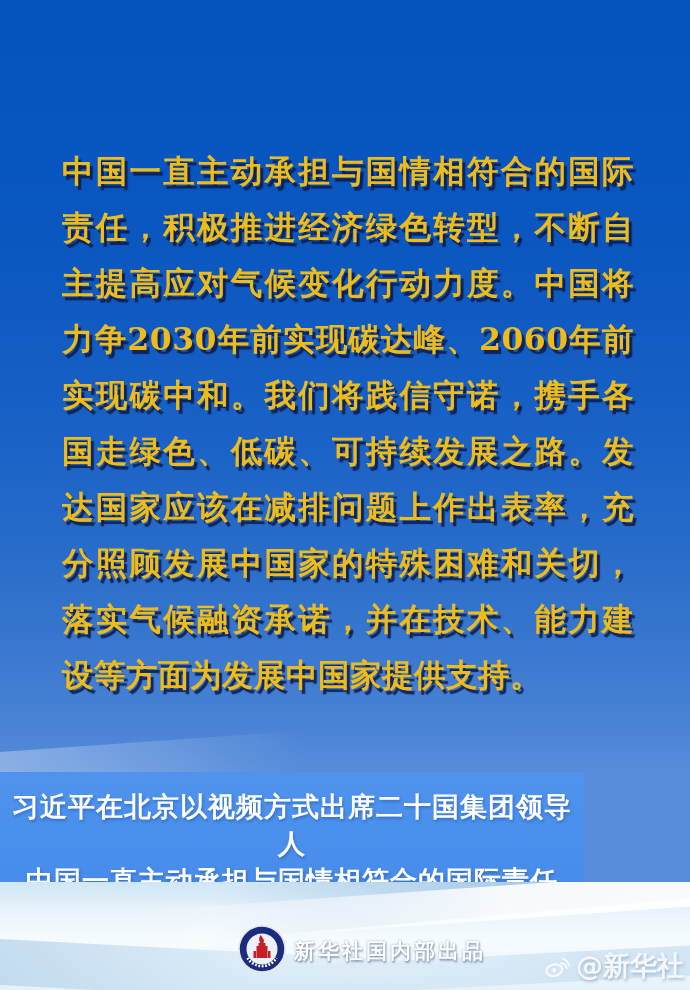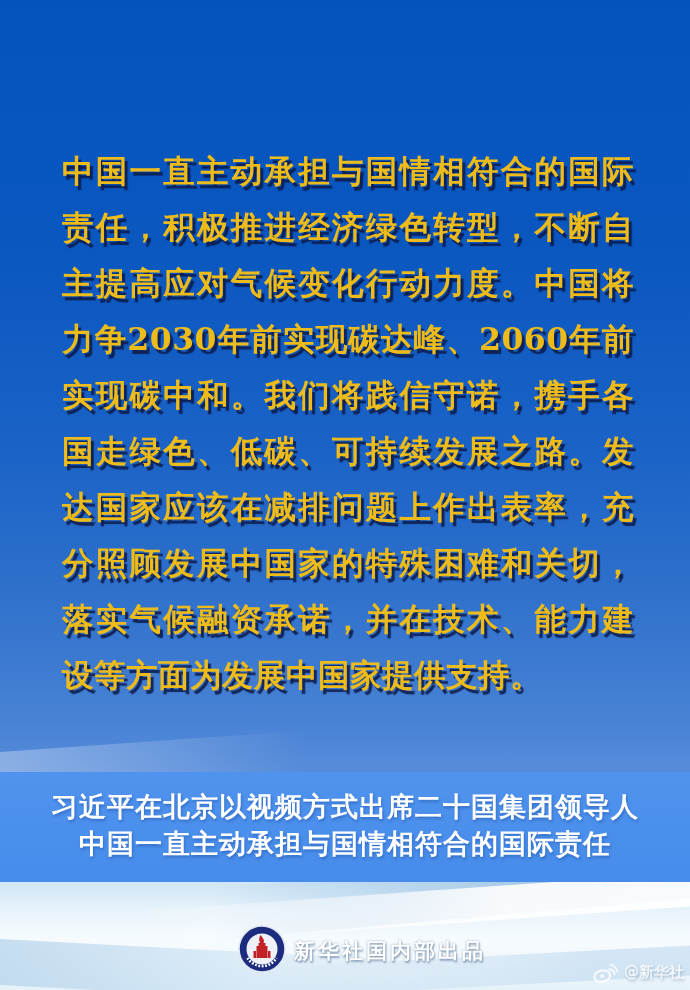--- a/index.html
+++ b/index.html
@@ -34,21 +34,21 @@
   }
   
   .streak-upper{
     position:absolute;left:-60px;top:738px;width:520px;height:55px;
     background:linear-gradient(95deg,rgba(255,255,255,0.38),rgba(255,255,255,0) 70%);
     transform:rotate(-4deg);
     pointer-events:none;
   }
   
   .caption-band{
-    position:absolute;left:0;top:772px;width:690px;height:110px;
+    position:absolute;left:0;top:772px;width:584px;height:110px;
     background:linear-gradient(180deg,#4f93ee 0%,#4a8fec 60%,#478cea 100%);
   }
   .caption{
     position:absolute;left:0;top:16px;width:100%;
     text-align:center;
     color:#ffffff;
     font-weight:bold;
     font-size:27px;line-height:37px;
     letter-spacing:1px;
     text-shadow:1px 2px 3px rgba(10,50,130,0.35);
@@ -92,21 +92,21 @@
     font-size:21px;
     font-weight:bold;
     letter-spacing:3px;
     text-shadow:0 0 2px rgba(110,135,165,0.8),1px 2px 2px rgba(110,135,165,0.7);
   }
   
   .watermark{
     position:absolute;right:6px;bottom:6px;
     display:flex;align-items:center;gap:6px;
     color:rgba(248,251,254,0.92);
-    font-size:15px;font-weight:bold;
+    font-size:27px;font-weight:bold;
     text-shadow:1px 2px 3px rgba(140,165,190,0.7);
     text-align:center;
   }
   .weibo-icon{width:26px;height:23px;}
 </style>
 </head>
 <body>
 
 <div class="poster">
 

